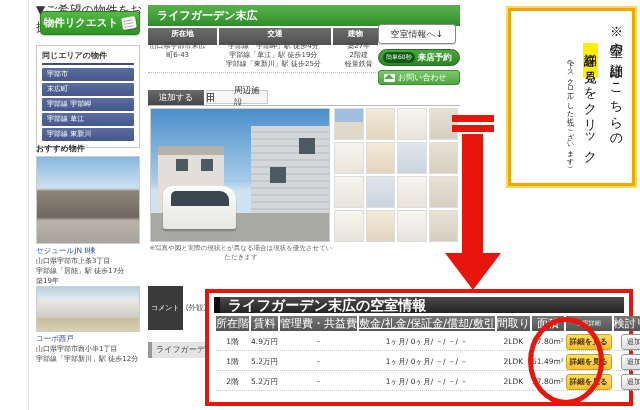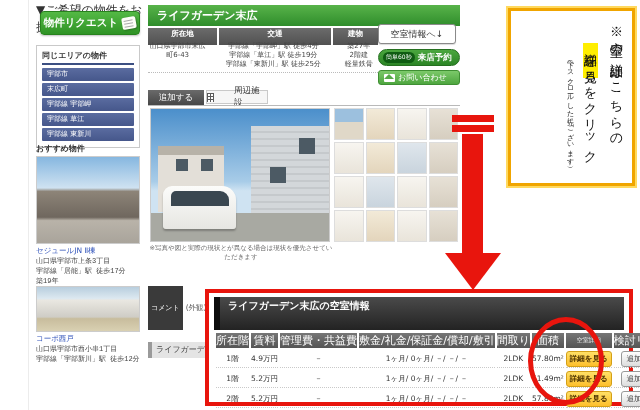--- a/index.html
+++ b/index.html
@@ -23,21 +23,21 @@
                padding-bottom:2px; margin-bottom:3px; }
   .area-item { height:13px; margin-bottom:2px; background:linear-gradient(#5a6ca0,#46578b); color:#fff;
                font-size:7px; line-height:13px; padding-left:5px; border-radius:1px; cursor:pointer; }
   .rec-title { left:36px; top:143px; width:104px; font-size:8px; font-weight:bold; color:#333;
                border-bottom:2px solid #3c4f82; padding-bottom:2px; }
   .card-photo1 { left:36px; top:156px; width:104px; height:88px; border:1px solid #ccc;
     background:linear-gradient(180deg,#86b7e0 0%,#cfe2f1 36%,#8d8478 40%,#6f675e 70%,#b9b3a9 74%,#a9a49b 100%); }
   .card-photo2 { left:36px; top:286px; width:104px; height:46px; border:1px solid #ccc;
     background:linear-gradient(180deg,#b8cede 0%,#dce8f0 26%,#e9e7e1 30%,#cfcdc6 68%,#c8bd9d 72%,#d9d0b2 100%); }
   .card-name { color:#3355bb; font-size:7.5px; cursor:pointer; }
-  .card-line { color:#444; font-size:7px;font-family:Liberation Mono, monospace; }
+  .card-line { color:#444; font-size:7px; }
 
   
   .title-bar { left:148px; top:5px; width:312px; height:21px; background:linear-gradient(#58b34a,#2f8d2b);
                color:#fff; font-weight:bold; font-size:11px; line-height:21px; padding-left:9px; }
   .info-head { left:148px; top:28px; width:230px; display:flex; gap:2px; }
   .info-head div { background:linear-gradient(#6b6b6b,#515151); color:#fff; font-size:7.5px; height:17px;
                    line-height:12px; text-align:center;font-weight:bold; }
   .ih-loc { width:69px; } .ih-acc { width:112px; } .ih-bld { width:45px; }
   .info-vals { left:148px; top:42px; width:230px; display:flex; gap:18px; border-bottom:1px dotted #bbb;
                padding-bottom:3px; }
@@ -100,28 +100,28 @@
 
   
   .arrow-bar1 { left:452px; top:115px; width:42px; height:7px; background:#e8150d; z-index:7; }
   .arrow-bar2 { left:452px; top:125px; width:42px; height:7px; background:#e8150d; z-index:7; }
   .arrow-shaft { left:462px; top:134px; width:21px; height:119px; background:#e8150d; z-index:7; }
   .arrow-head { left:445px; top:253px; width:0; height:0; border-left:28px solid transparent;
                 border-right:28px solid transparent; border-top:37px solid #e8150d; z-index:7; }
 
   .panel { left:205px; top:289px; width:428px; height:117px; background:#fff; border:4px solid #e8150d;
            padding:4px 5px; z-index:5; }
-  .panel-head { height:33px; background:linear-gradient(#4a4a4a,#232323); border-left:6px solid #0d0d0d;
-                color:#fff; font-weight:bold; font-size:10px; line-height:17px; padding-left:8px; }
+  .panel-head { height:16px; background:linear-gradient(#4a4a4a,#232323); border-left:6px solid #0d0d0d;
+                color:#fff; font-weight:bold; font-size:14px; line-height:17px; padding-left:8px; }
   .vtable { width:100%; border-collapse:separate; border-spacing:2px; margin-top:1px; }
   .vtable th { background:linear-gradient(#767676,#555); color:#fff; font-weight:normal; font-size:11px;
                height:11px; text-align:center; white-space:nowrap; overflow:hidden; }
   .vtable td { font-size:7.5px; color:#333; text-align:center; border-bottom:1px dotted #c9c9c9;
                height:18px; white-space:nowrap; }
-  .c-floor{width:28px;} .c-rent{width:34px;} .c-fee{width:58px;} .c-dep{width:108px;}
+  .c-floor{width:28px;} .c-rent{width:34px;} .c-fee{width:58px;} .c-dep{width:108px;text-decoration:underline;}
   .c-lay{width:30px;} .c-area{width:36px;} .c-det{width:48px;} .c-add{width:42px;}
   .btn-detail { background:linear-gradient(#ffe066,#fdbf2d); border:1px solid #d4a017; border-radius:3px;
                 font-size:7.5px; font-weight:bold; color:#4a3000; padding:2px 3px; cursor:pointer; white-space:nowrap; }
   .btn-add { background:linear-gradient(#fff,#ddd); border:1px solid #999; border-radius:3px;
              font-size:7.5px; color:#333; padding:2px 4px; cursor:pointer; white-space:nowrap; }
   .red-circle { left:528px; top:317px; width:76px; height:88px; border:5px solid #e8150d; border-radius:50%;
                 z-index:9; pointer-events:none; }
 
   .callout { left:508px; top:8px; width:127px; height:178px; background:#fff; border:3px solid #f0a500;
              box-shadow:0 0 0 2px #ffd95e; z-index:8; }

